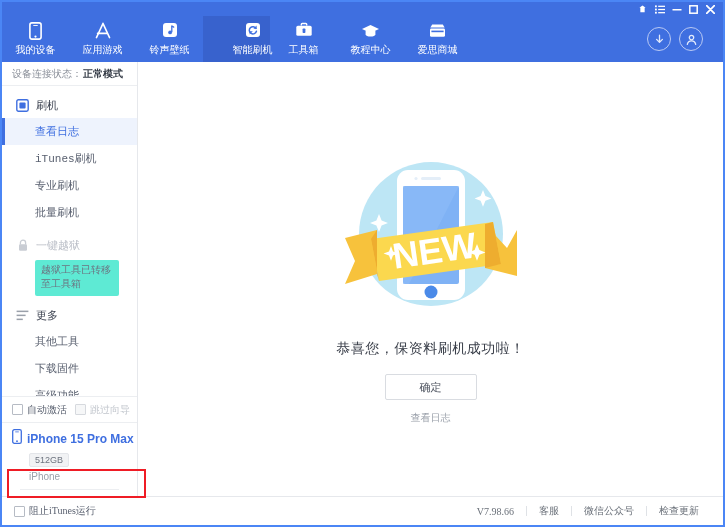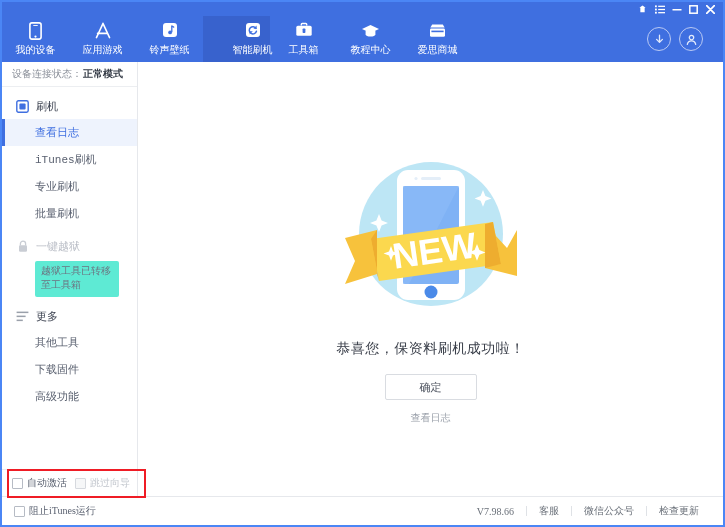--- a/index.html
+++ b/index.html
@@ -568,20 +568,35 @@
           <label class="cbx">
             <span class="box"></span>
             <span>自动激活</span>
           </label>
           <label class="cbx disabled">
             <span class="box"></span>
             <span>跳过向导</span>
           </label>
         </div>
 
+        <div class="device-card">
+          <div class="dev-title-row">
+            <span>
+              <svg width="10" height="15" viewBox="0 0 10 15">
+                <rect x="0.7" y="0.7" width="8.6" height="13.6" rx="1.6" fill="none" stroke="#3f6fe0" stroke-width="1.3"></rect>
+                <rect x="3.2" y="2.5" width="3.6" height="0.8" fill="#3f6fe0"></rect>
+                <circle cx="5" cy="12.2" r="0.9" fill="#3f6fe0"></circle>
+              </svg>
+            </span>
+            <span class="dev-name">iPhone 15 Pro Max</span>
+          </div>
+          <span class="dev-cap">512GB</span>
+          <div class="dev-sub">iPhone</div>
+          <div class="dev-div"></div>
+        </div>
 
         <div class="red-box"></div>
       </div>
 
       <div class="main">
 
         <svg class="illus" viewBox="0 0 200 200">
           <circle cx="100" cy="100" r="72" fill="#bde6f5"></circle>
 
           <rect x="66" y="36" width="68" height="130" rx="11" fill="#ffffff"></rect>

